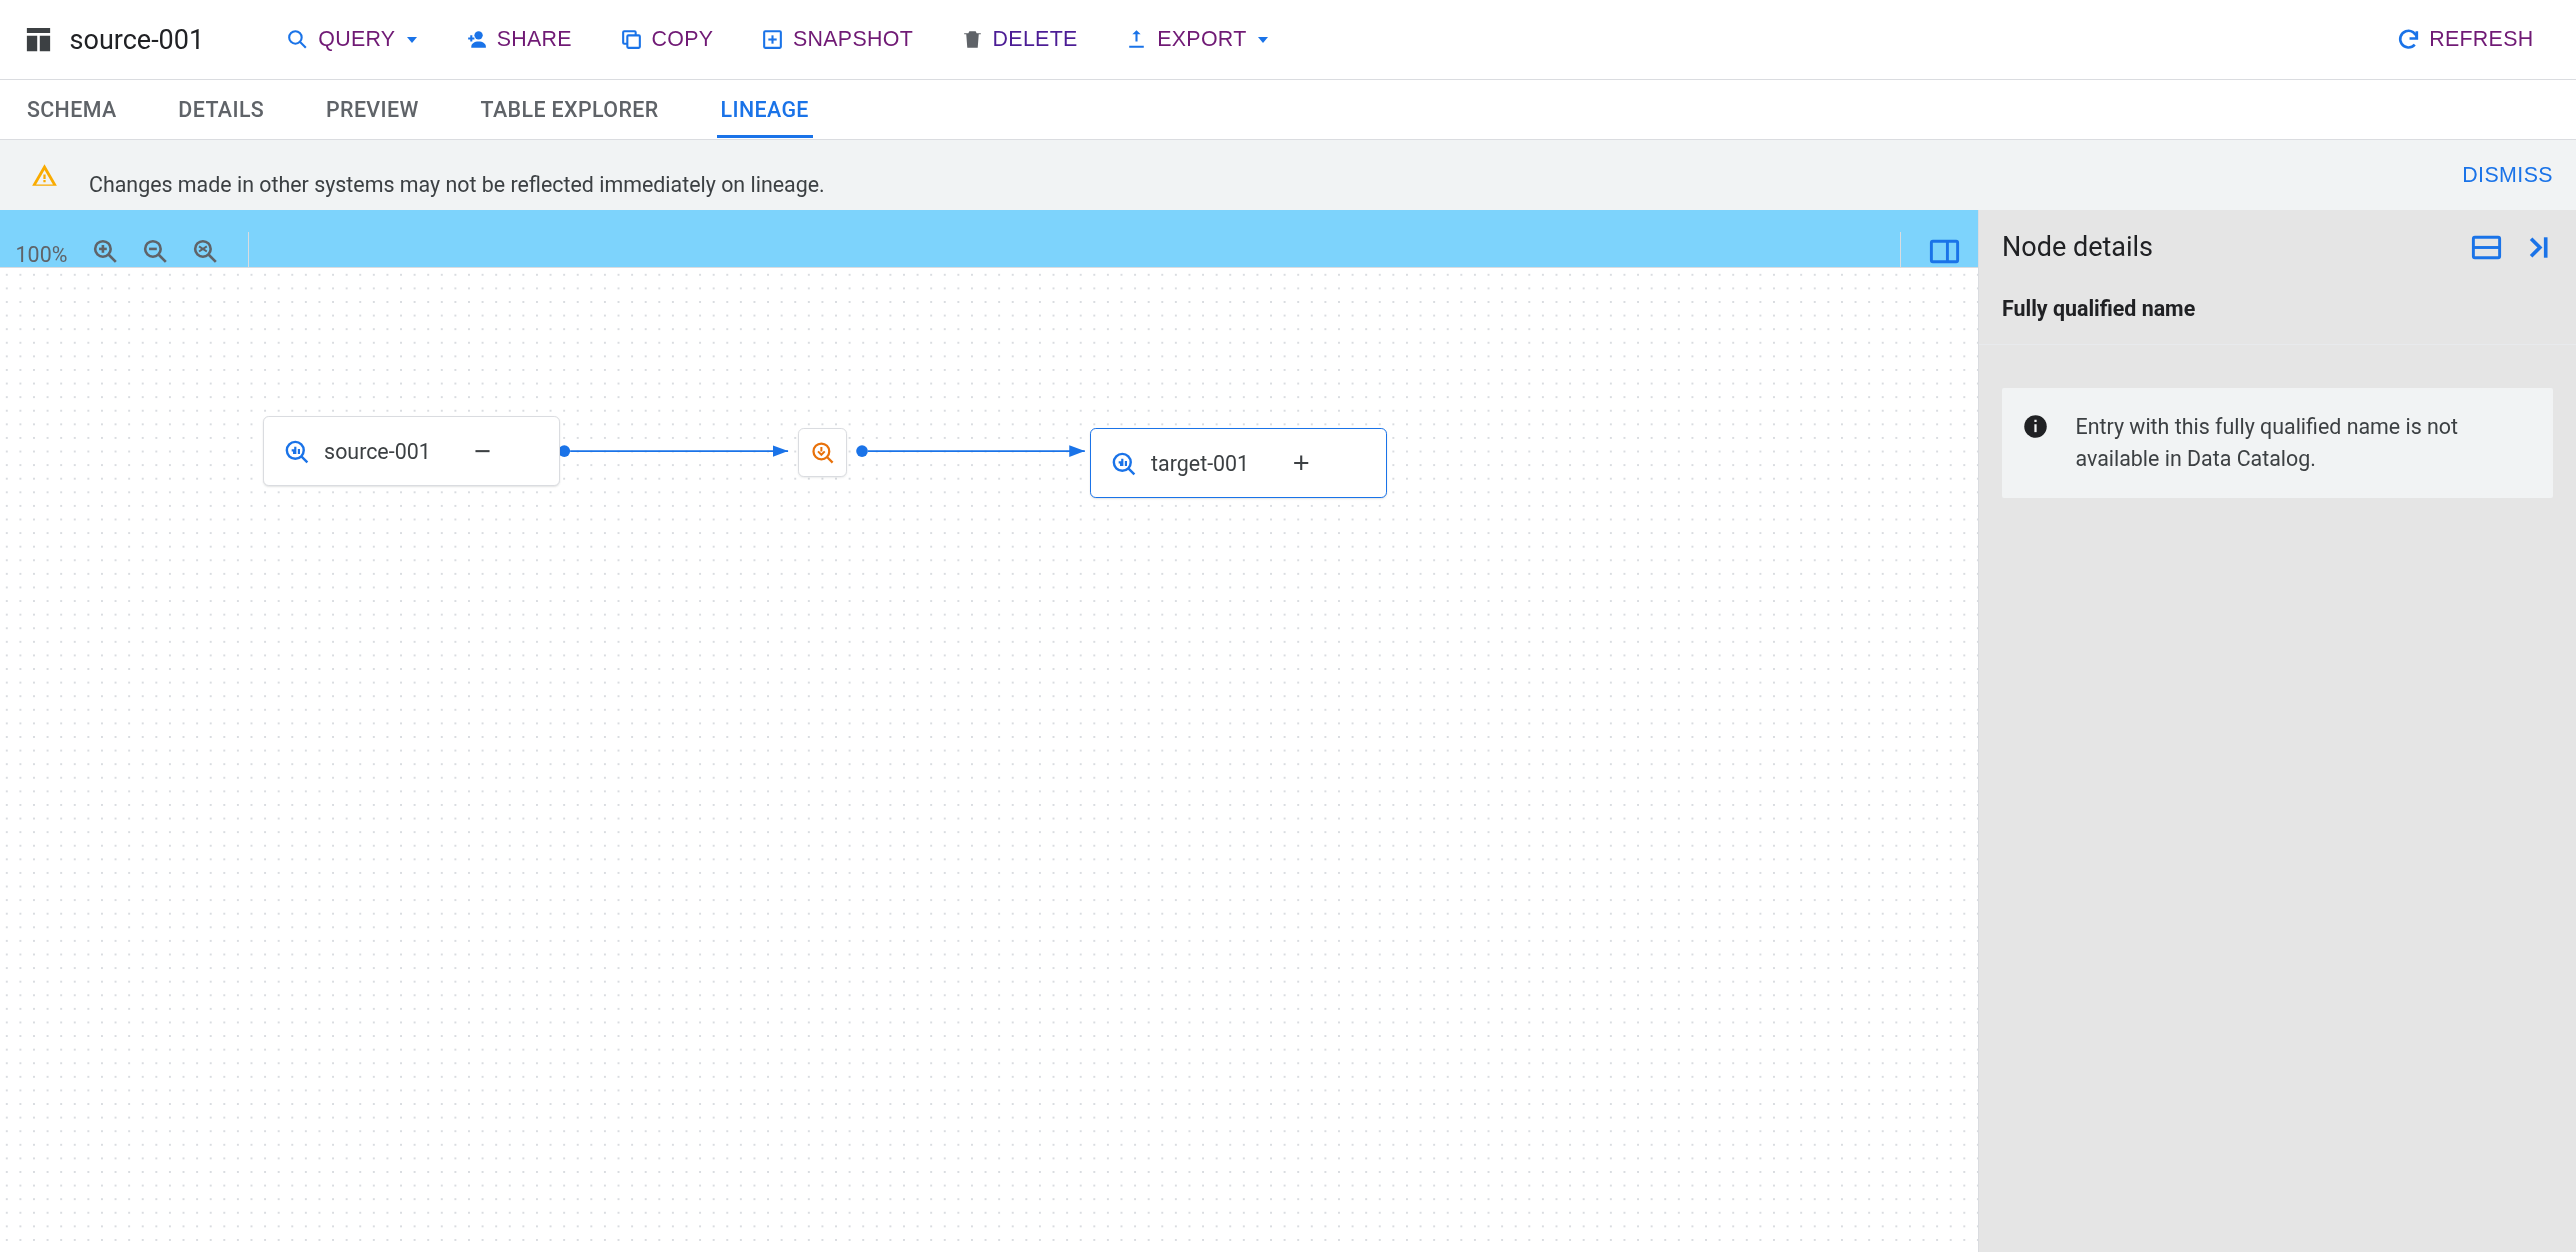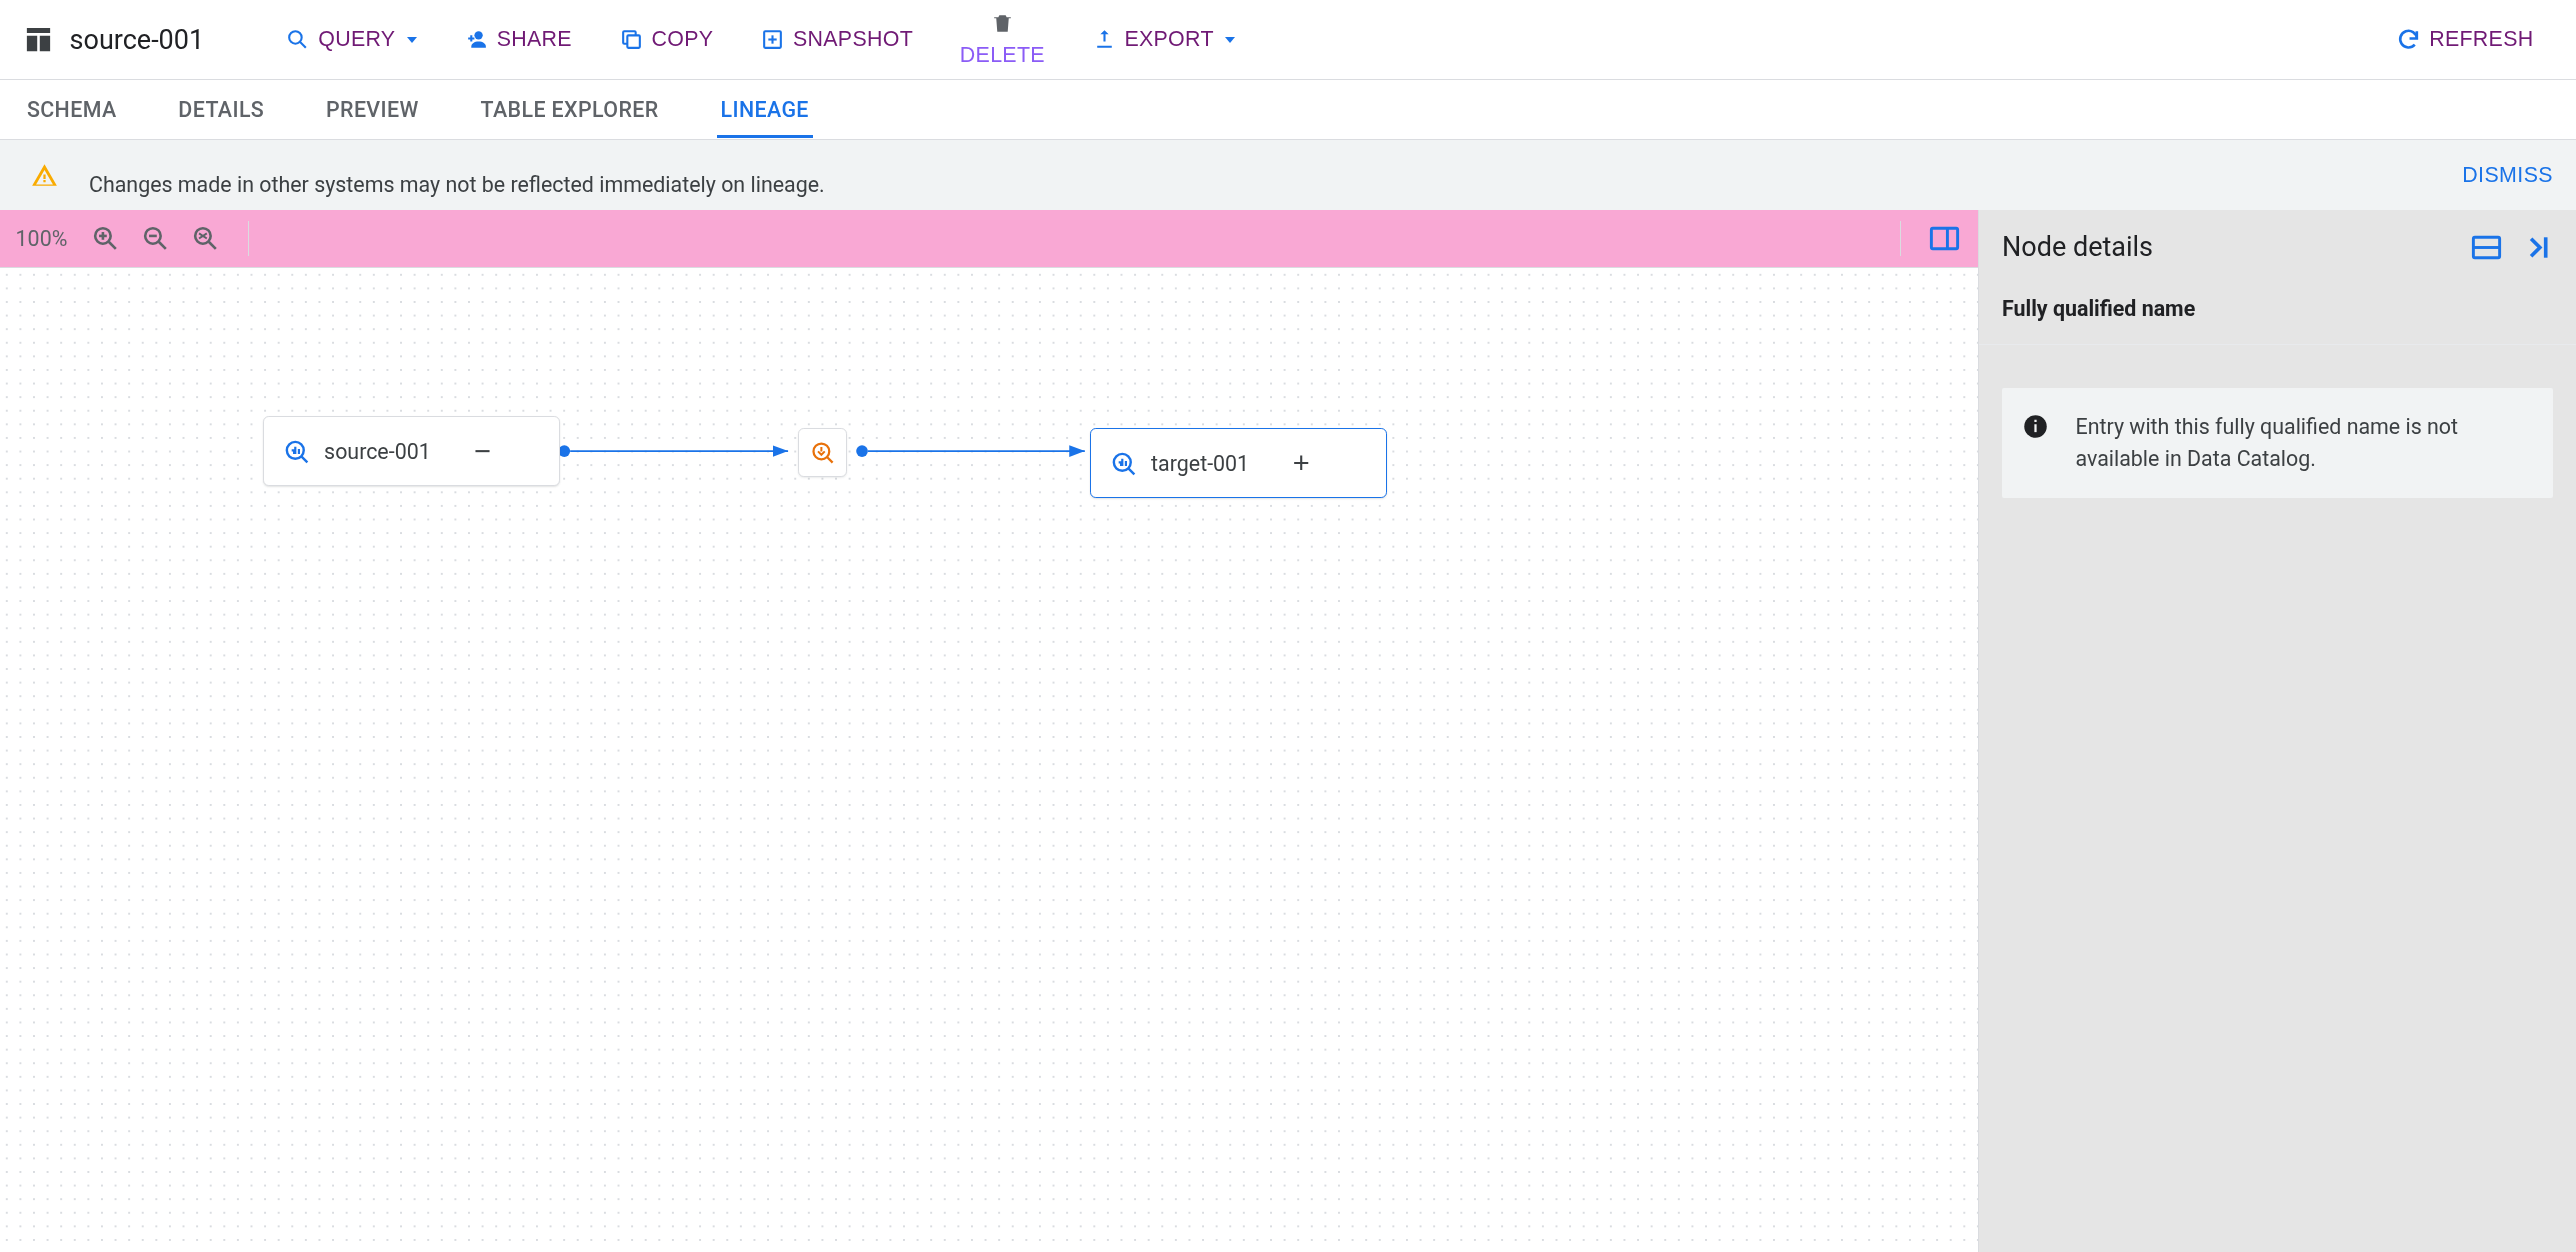--- a/index.html
+++ b/index.html
@@ -40,21 +40,21 @@
       color: #701a75;
       font-weight: 500;
       font-size: 21.4px;
       letter-spacing: 0.3px;
       padding: 7.8px 19.5px;
       border: none;
       background: none;
       cursor: pointer;
       text-transform: uppercase;
     }
-    .toolbar-btn.grey { color: #8b5cf6; flex-direction: column; }
+    .toolbar-btn.grey { color: #4c1d95; }
     .toolbar-btn svg { width: 25px; height: 25px; }
     .toolbar .spacer { flex: 1; }
     .dropdown-arrow {
       width: 0; height: 0;
       border-left: 5.8px solid transparent;
       border-right: 5.8px solid transparent;
       border-top: 6.8px solid #1a73e8;
       margin-left: 3.9px;
     }
 
@@ -112,26 +112,26 @@
     
     .graph-panel {
       flex: 1;
       display: flex;
       flex-direction: column;
       min-width: 0;
       border-right: 1px solid #dadce0;
     }
     .graph-toolbar {
       display: flex;
-      align-items: center;
+      align-items: flex-end;
       height: 58px;
       padding: 0 15.6px;
       gap: 19px;
       border-bottom: 1px solid #dadce0;
-      background: #f9a8d4;
+      background: #7dd3fc;
     }
     .graph-toolbar .zoom-text { font-size: 21.4px; color: #5f6368; margin-right: 3.9px;}
     .graph-toolbar .zoom-btn {
       width: 31px; height: 31px;
       display: inline-flex; align-items: center; justify-content: center;
       background: none; border: none; cursor: pointer; color: #5f6368;
     }
     .graph-toolbar .vr { width: 1px; height: 35px; background: #dadce0; margin: 0 7.8px; }
     .graph-toolbar .spacer { flex: 1; }
     .graph-toolbar .panel-toggle {

